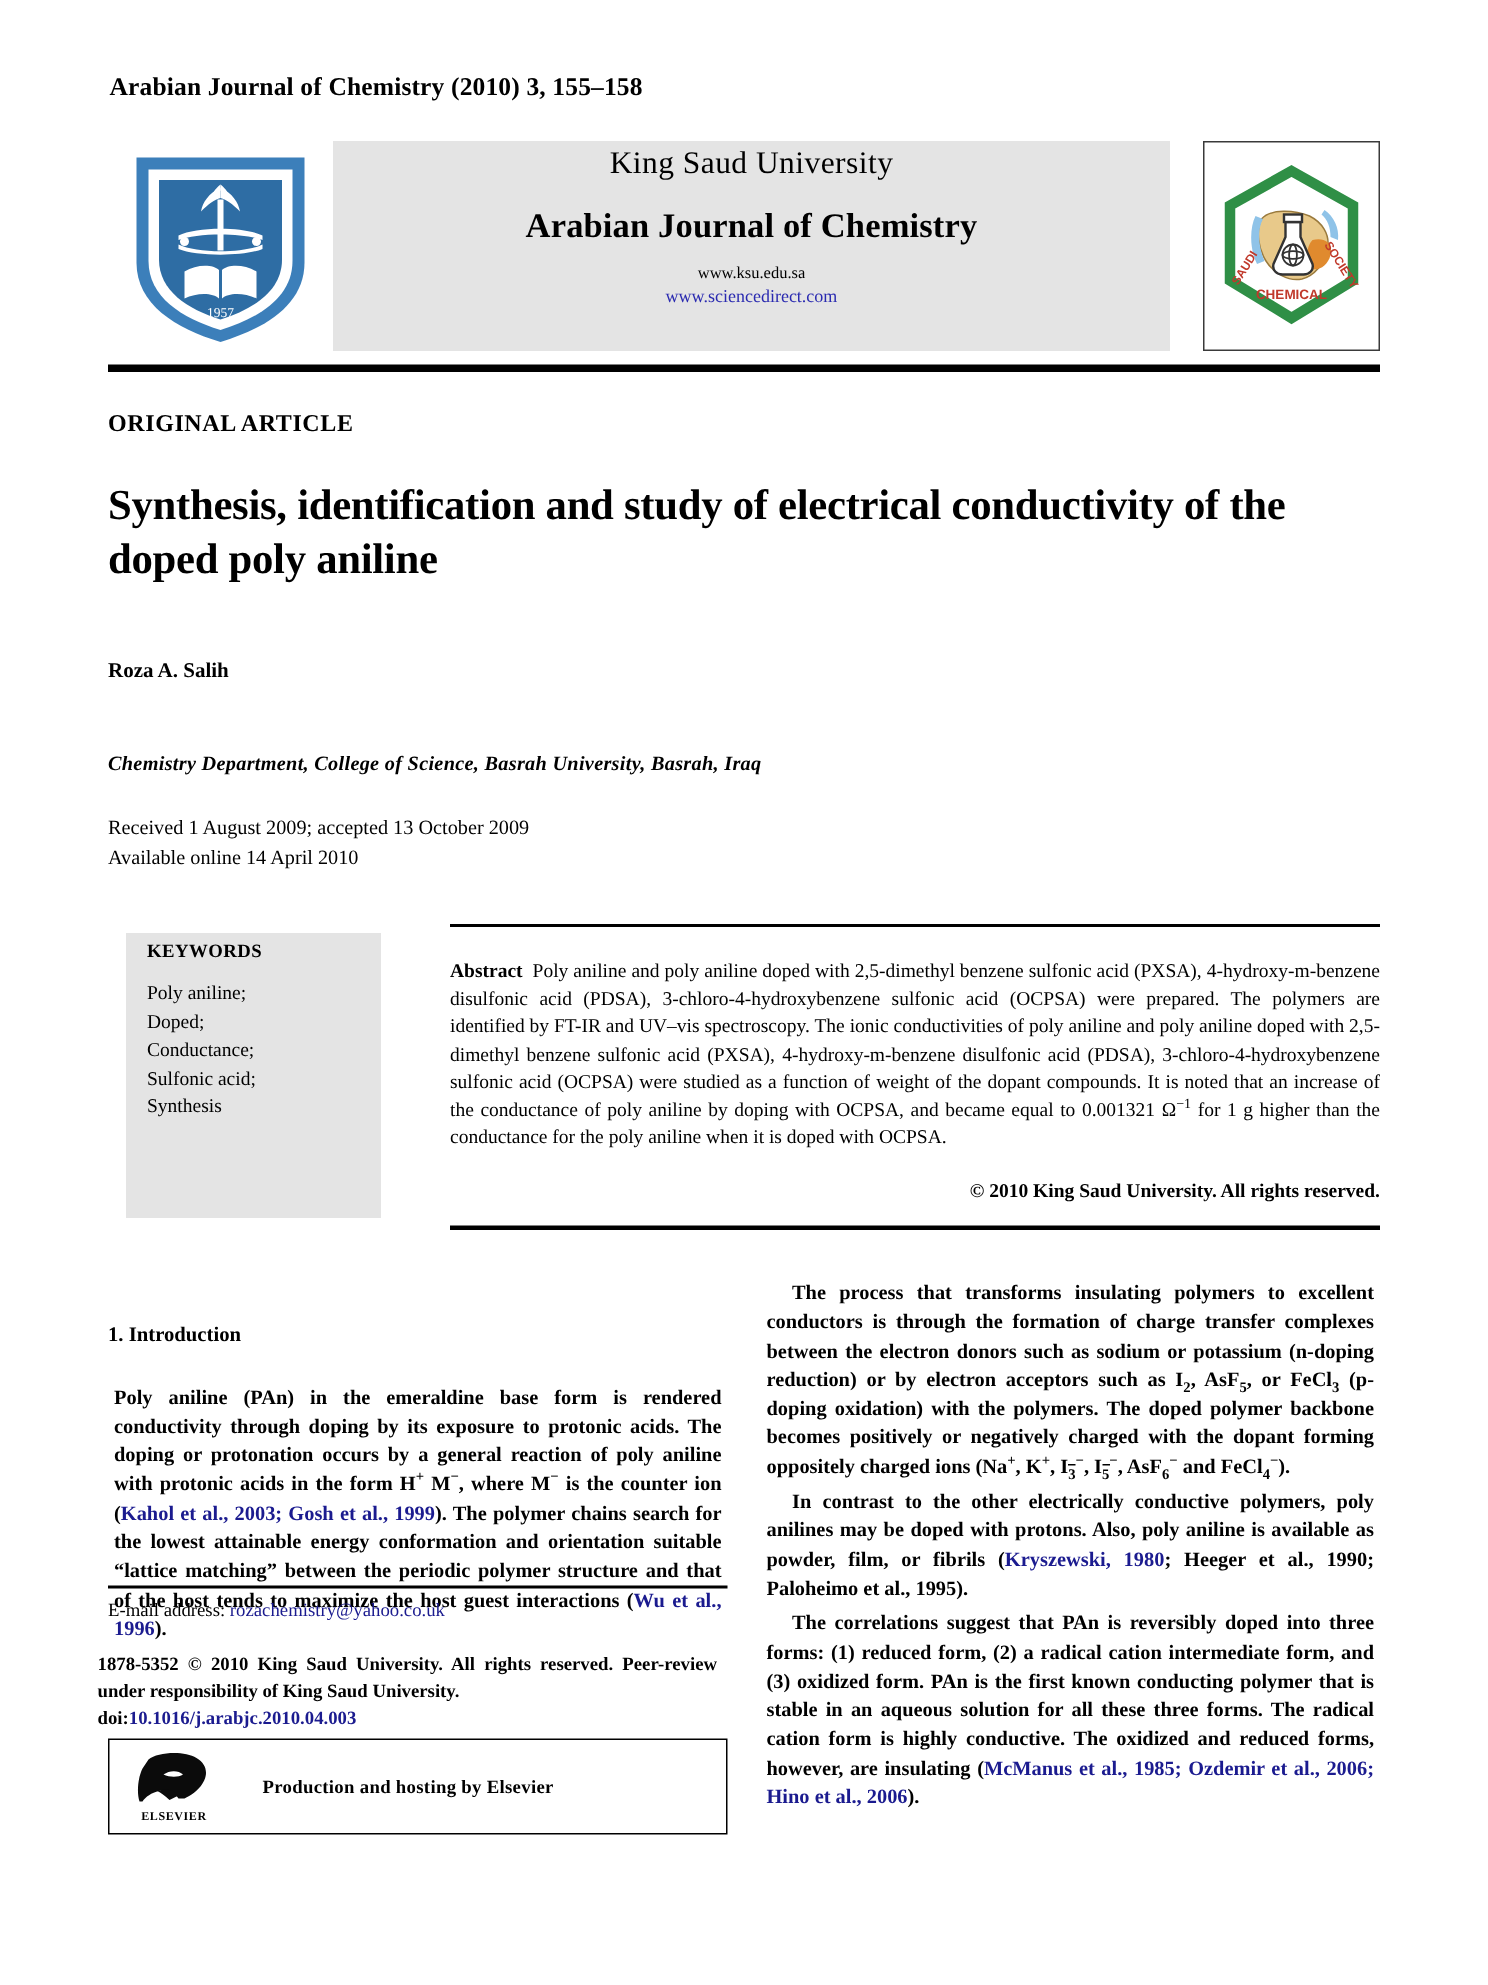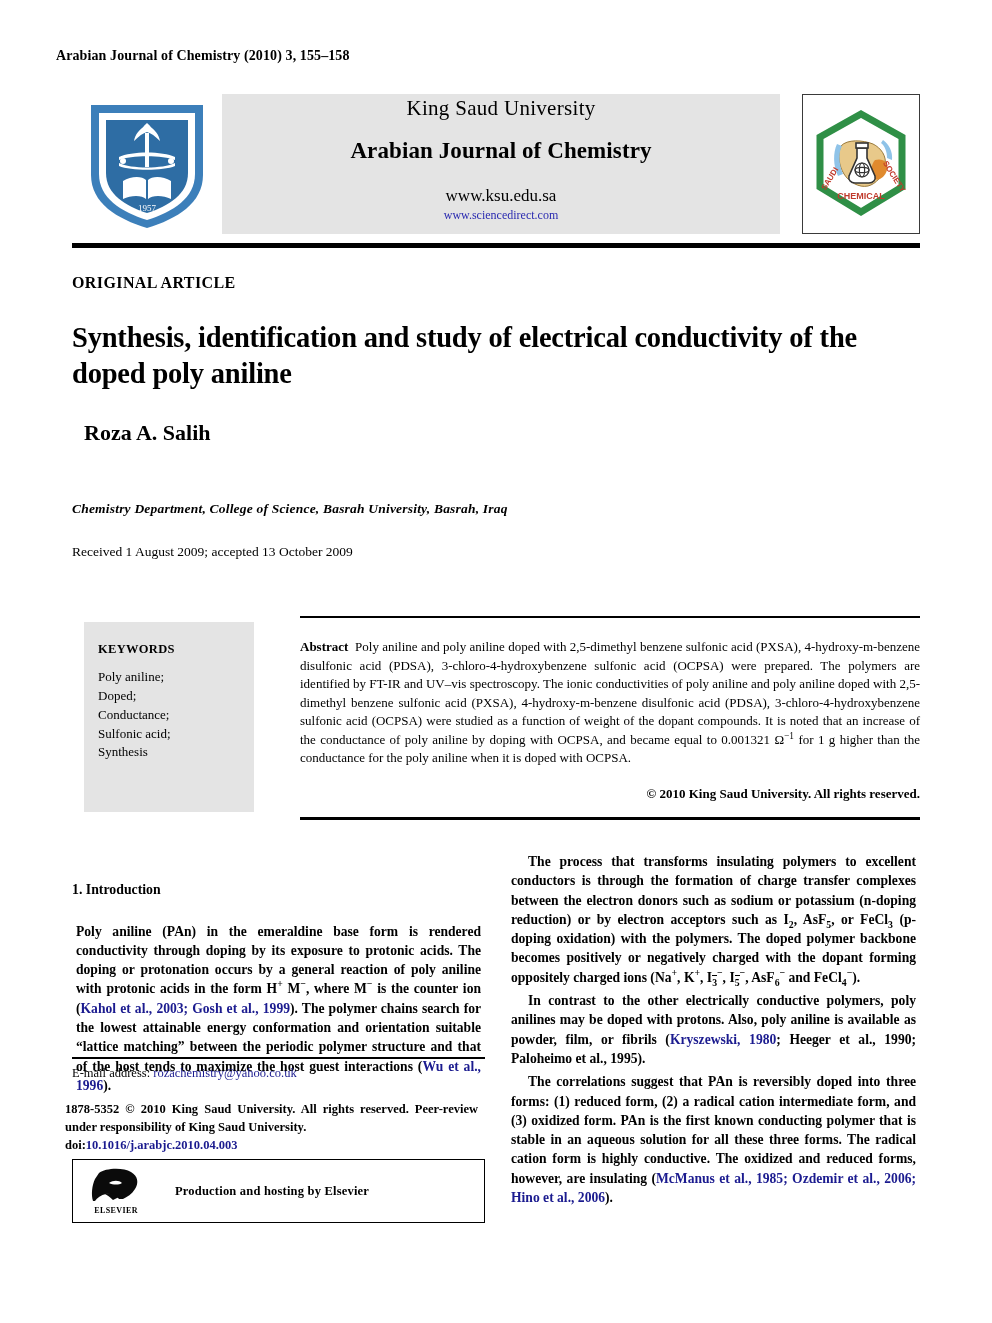--- a/index.html
+++ b/index.html
@@ -8,75 +8,75 @@
     background:#ffffff;
     font-family:"Liberation Serif", serif;
     color:#000000;
     position:relative;
     overflow:hidden;
   }
   .page { position:relative; width:992px; height:1323px; }
 
   
   .running-head{
-    position:absolute; left:56px; top:48px;
-    font-size:14px; font-weight:bold; letter-spacing:.1px;
+    position:absolute; left:73px; top:48px;
+    font-size:17px; font-weight:bold; letter-spacing:.1px;
   }
 
   
   .masthead{
     position:absolute; left:72px; top:94px; width:848px; height:140px;
     display:flex; align-items:stretch;
   }
   .logo-left{
     width:150px; flex:0 0 150px; display:flex; align-items:center; justify-content:center;
   }
   .banner{
     flex:1 1 auto; background:#e4e4e4; display:flex; flex-direction:column;
     align-items:center; justify-content:flex-start; padding-top:2px;
   }
   .banner .univ{ font-size:21px; letter-spacing:.3px; }
   .banner .journal{ font-size:23px; font-weight:bold; margin-top:17px; letter-spacing:.1px; }
-  .banner .url1{ font-size:17px; margin-top:22px; }
+  .banner .url1{ font-size:11px; margin-top:12px; }
   .banner .url2{ font-size:12px; color:#2a2ab0; margin-top:2px; }
   .logo-right{
     width:116px; flex:0 0 116px; margin-left:22px; border:1px solid #3a3a3a;
     background:#fff; display:flex; align-items:center; justify-content:center;
   }
 
   .rule-thick{
     position:absolute; left:72px; width:848px; height:5px; background:#000;
   }
 
   
   .orig-article{
     position:absolute; left:72px; top:274px;
     font-size:16px; font-weight:bold; letter-spacing:.4px;
   }
   .title{
     position:absolute; left:72px; top:320px; width:850px;
     font-size:28.5px; font-weight:bold; line-height:1.28; letter-spacing:-.2px;
   }
   .author{
-    position:absolute; left:72px; top:420px;
-    font-size:22px; font-weight:bold;margin-left:12px;
+    position:absolute; left:72px; top:440px;
+    font-size:14px; font-weight:bold;
   }
   .affil{
     position:absolute; left:72px; top:501px;
     font-size:13.5px; font-style:italic; font-weight:bold; letter-spacing:.2px;
   }
   .dates{
     position:absolute; left:72px; top:542px;
     font-size:13.5px; line-height:1.45;
   }
 
   
   .kw-box{
     position:absolute; left:84px; top:622px; width:170px; height:190px;
-    background:#e4e4e4; padding:20px 0 0 14px; box-sizing:border-box;
+    background:#e4e4e4; padding:5px 0 0 14px; box-sizing:border-box;
   }
   .kw-title{ font-size:12.5px; font-weight:bold; letter-spacing:.3px; }
   .kw-list{ margin-top:11px; font-size:13px; line-height:1.45; }
 
   .abs-rule-top{
     position:absolute; left:300px; top:616px; width:620px; height:2px; background:#000;
   }
   .abs-rule-bot{
     position:absolute; left:300px; top:817px; width:620px; height:3px; background:#000;
   }
@@ -197,20 +197,21 @@
   </div>
 
   <div class="rule-thick" style="top:243px"></div>
 
   <div class="orig-article">ORIGINAL ARTICLE</div>
   <div class="title">Synthesis, identification and study of electrical conductivity of the doped poly aniline</div>
   <div class="author">Roza A. Salih</div>
   <div class="affil">Chemistry Department, College of Science, Basrah University, Basrah, Iraq</div>
   <div class="dates">
     <div>Received 1 August 2009; accepted 13 October 2009</div>
+    <div>Available online 14 April 2010</div>
   </div>
 
   <div class="kw-box">
     <div class="kw-title">KEYWORDS</div>
     <div class="kw-list">
       <div>Poly aniline;</div>
       <div>Doped;</div>
       <div>Conductance;</div>
       <div>Sulfonic acid;</div>
       <div>Synthesis</div>

